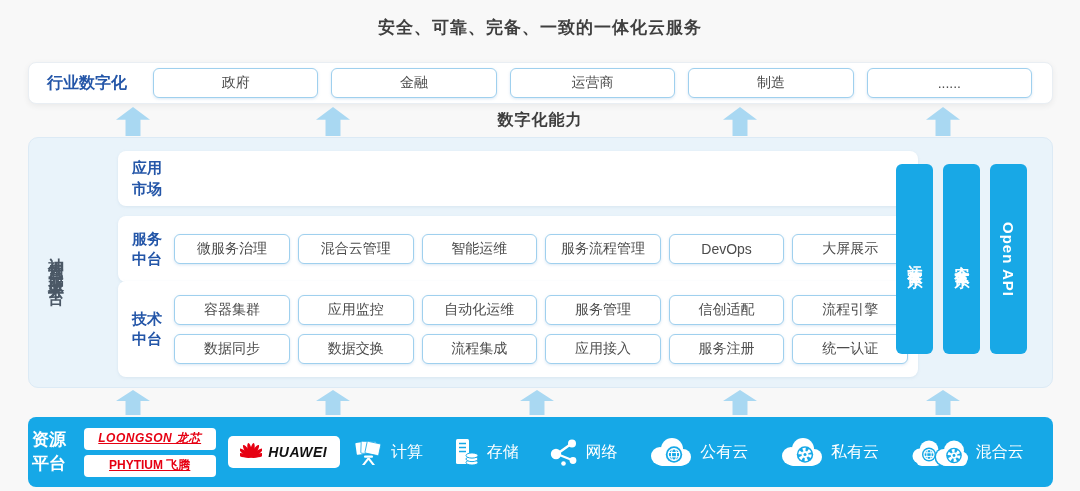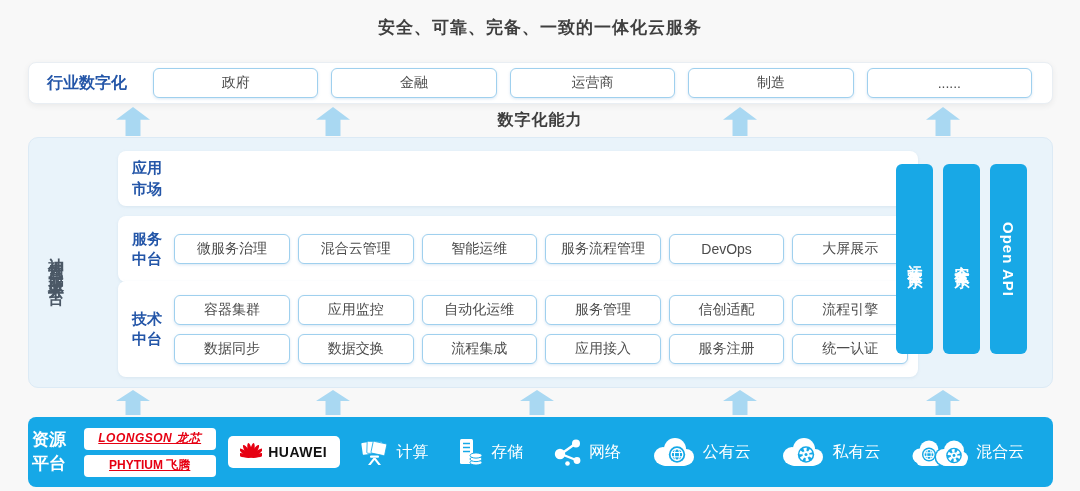--- a/index.html
+++ b/index.html
@@ -46,21 +46,21 @@
   .bar1{left:867px;} .bar2{left:914px;} .bar3{left:961px;}
   
   .resource-bar{position:absolute;left:28px;top:417px;width:1025px;height:70px;background:#16a8e7;
     border-radius:8px;display:flex;align-items:center;padding:0 14px 0 4px;box-sizing:border-box;}
   .res-label{width:2.1em;font-size:17px;font-weight:bold;color:#fff;line-height:1.4;margin-right:16px;}
   .vendor-col{display:flex;flex-direction:column;gap:5px;margin-right:12px;}
   .vendor-chip{background:#fff;border-radius:4px;display:flex;align-items:center;justify-content:center;}
   .vendor-chip.small{width:132px;height:22px;font-size:12px;font-weight:bold;color:#e60012;text-decoration:underline;}
   .vendor-chip.small.loongson span{font-style:italic;letter-spacing:.5px;}
   .vendor-chip.huawei{width:112px;height:32px;border-radius:5px;gap:6px;
-    font-size:14px;font-weight:bold;color:#111;letter-spacing:.5px;margin-right:6px;}
+    font-size:14px;font-weight:bold;color:#111;letter-spacing:.5px;font-style:italic;}
   .res-items{flex:1;display:flex;align-items:center;justify-content:space-around;}
   .res-item{display:flex;align-items:center;gap:8px;color:#fff;font-size:16px;}
 </style>
 </head>
 <body>
 
 <div class="canvas">
 
   <div class="title">安全、可靠、完备、一致的一体化云服务</div>
 

